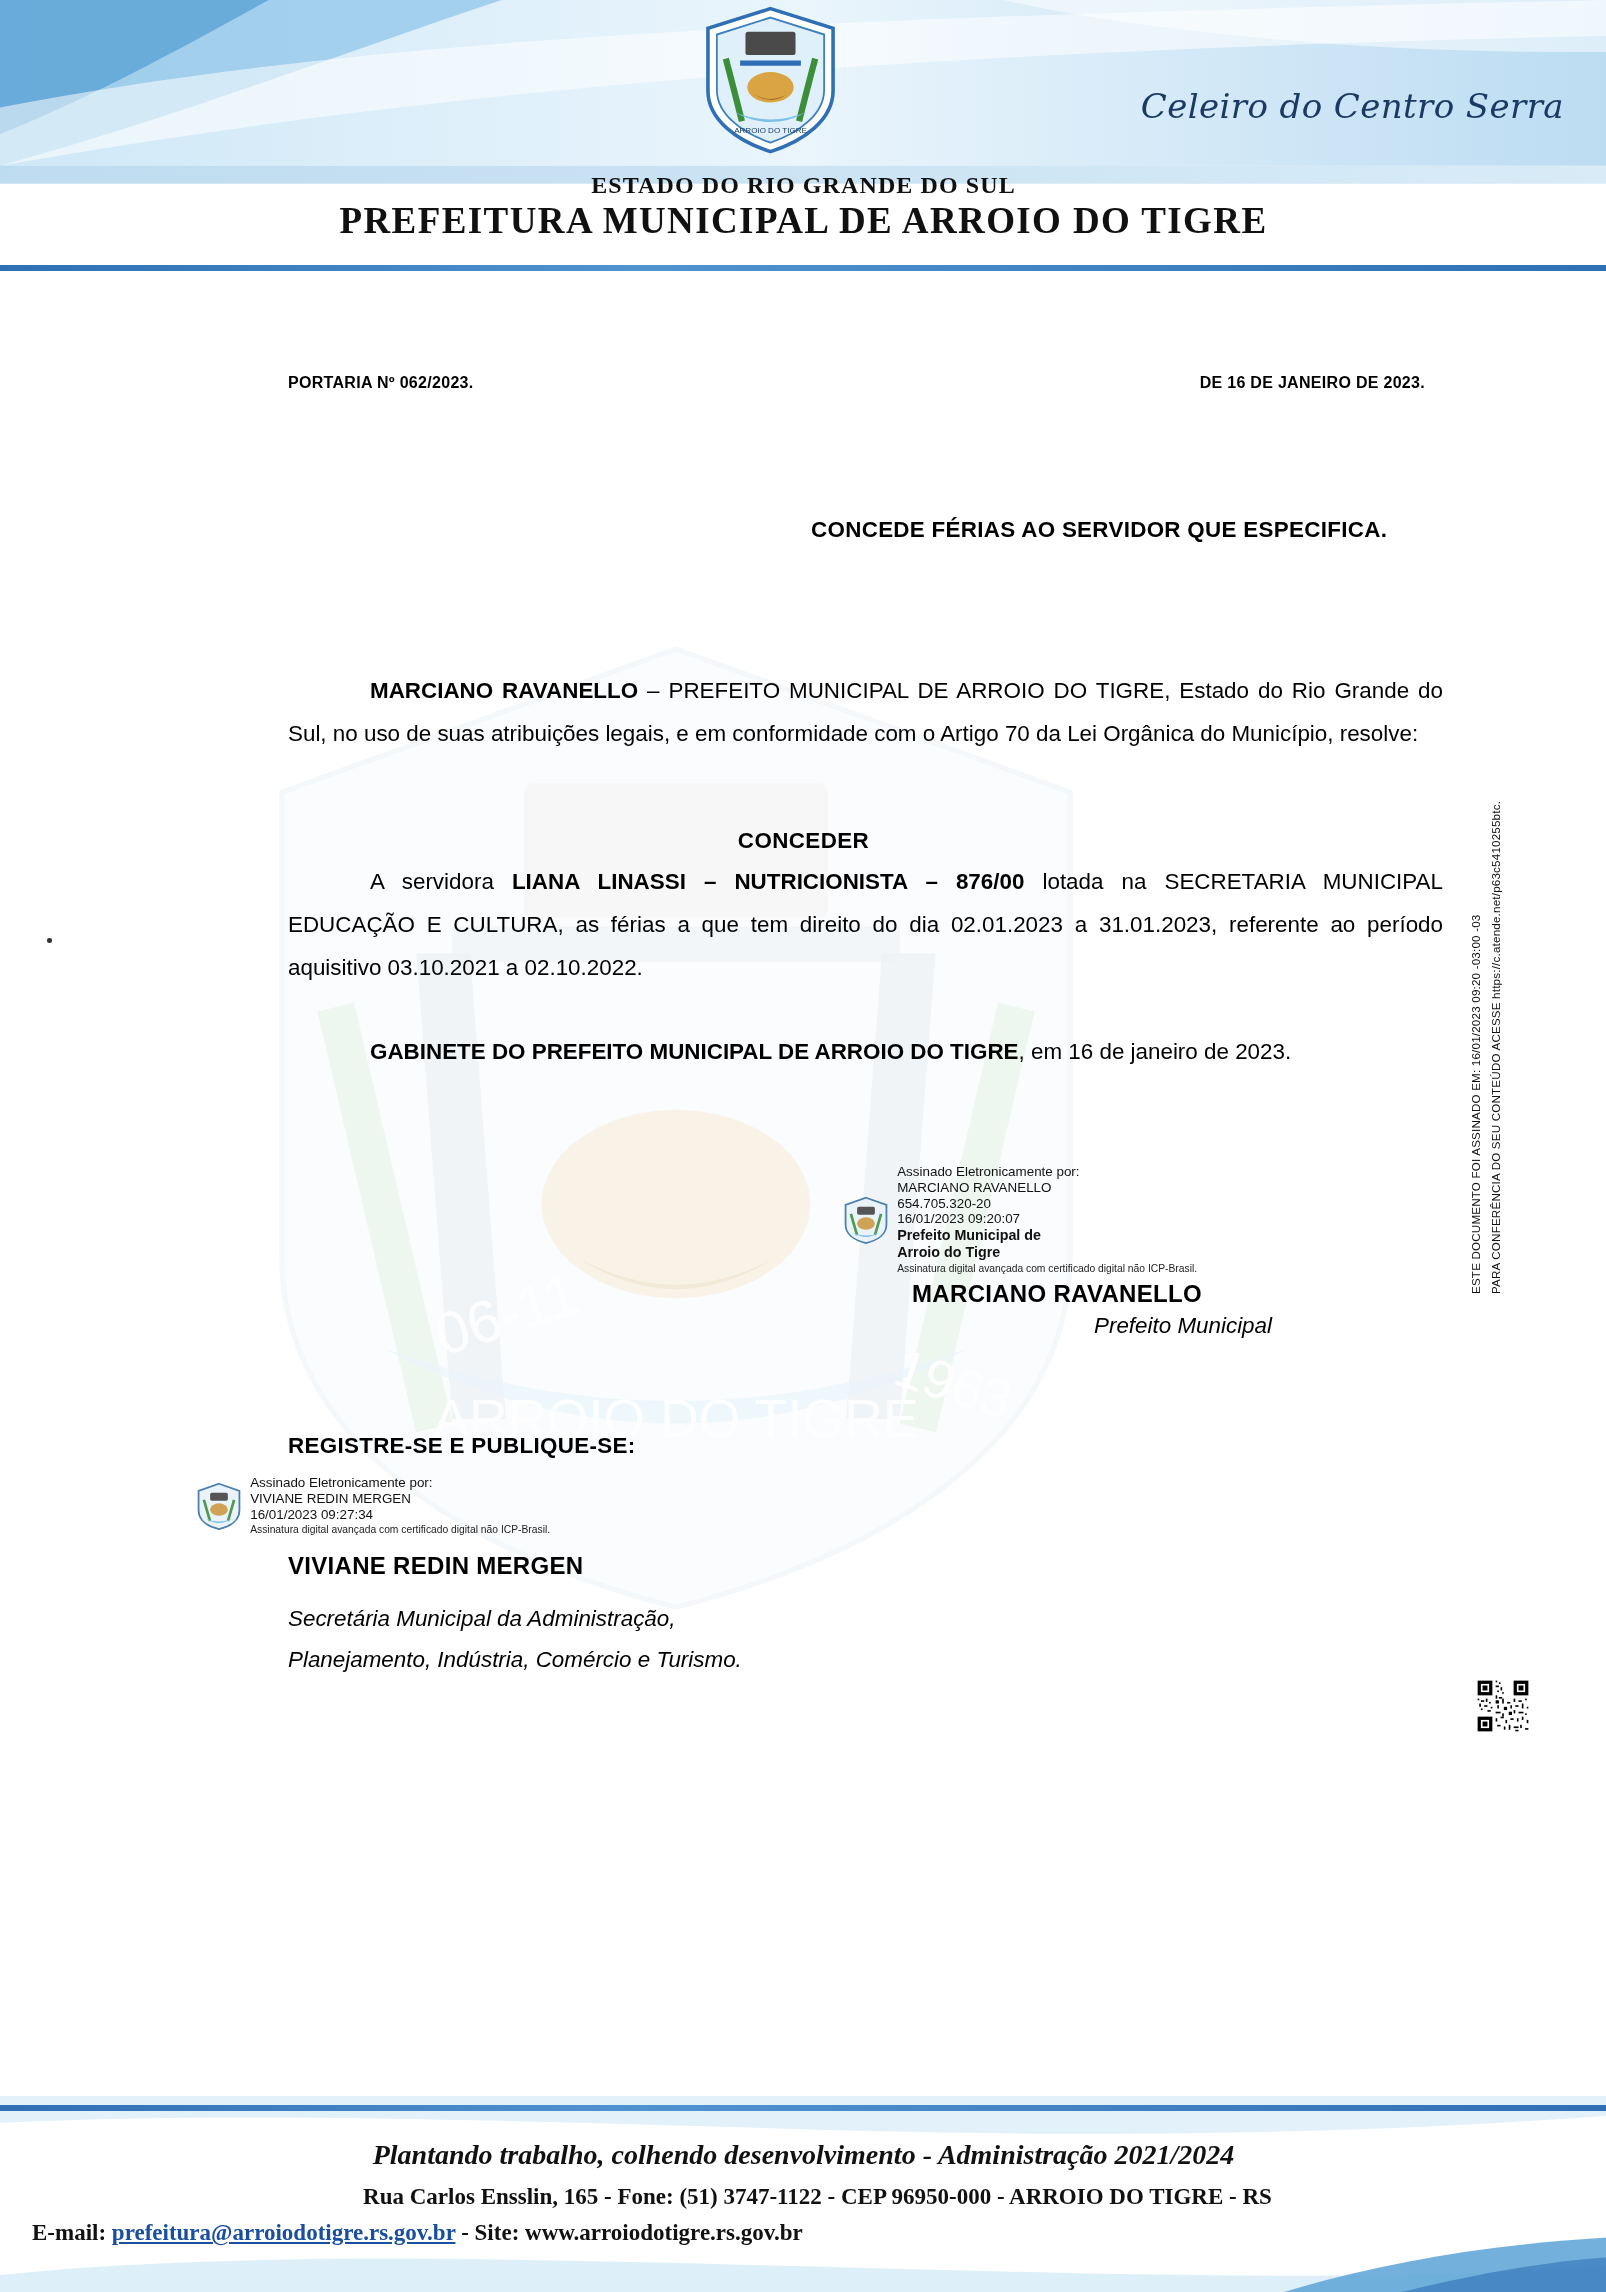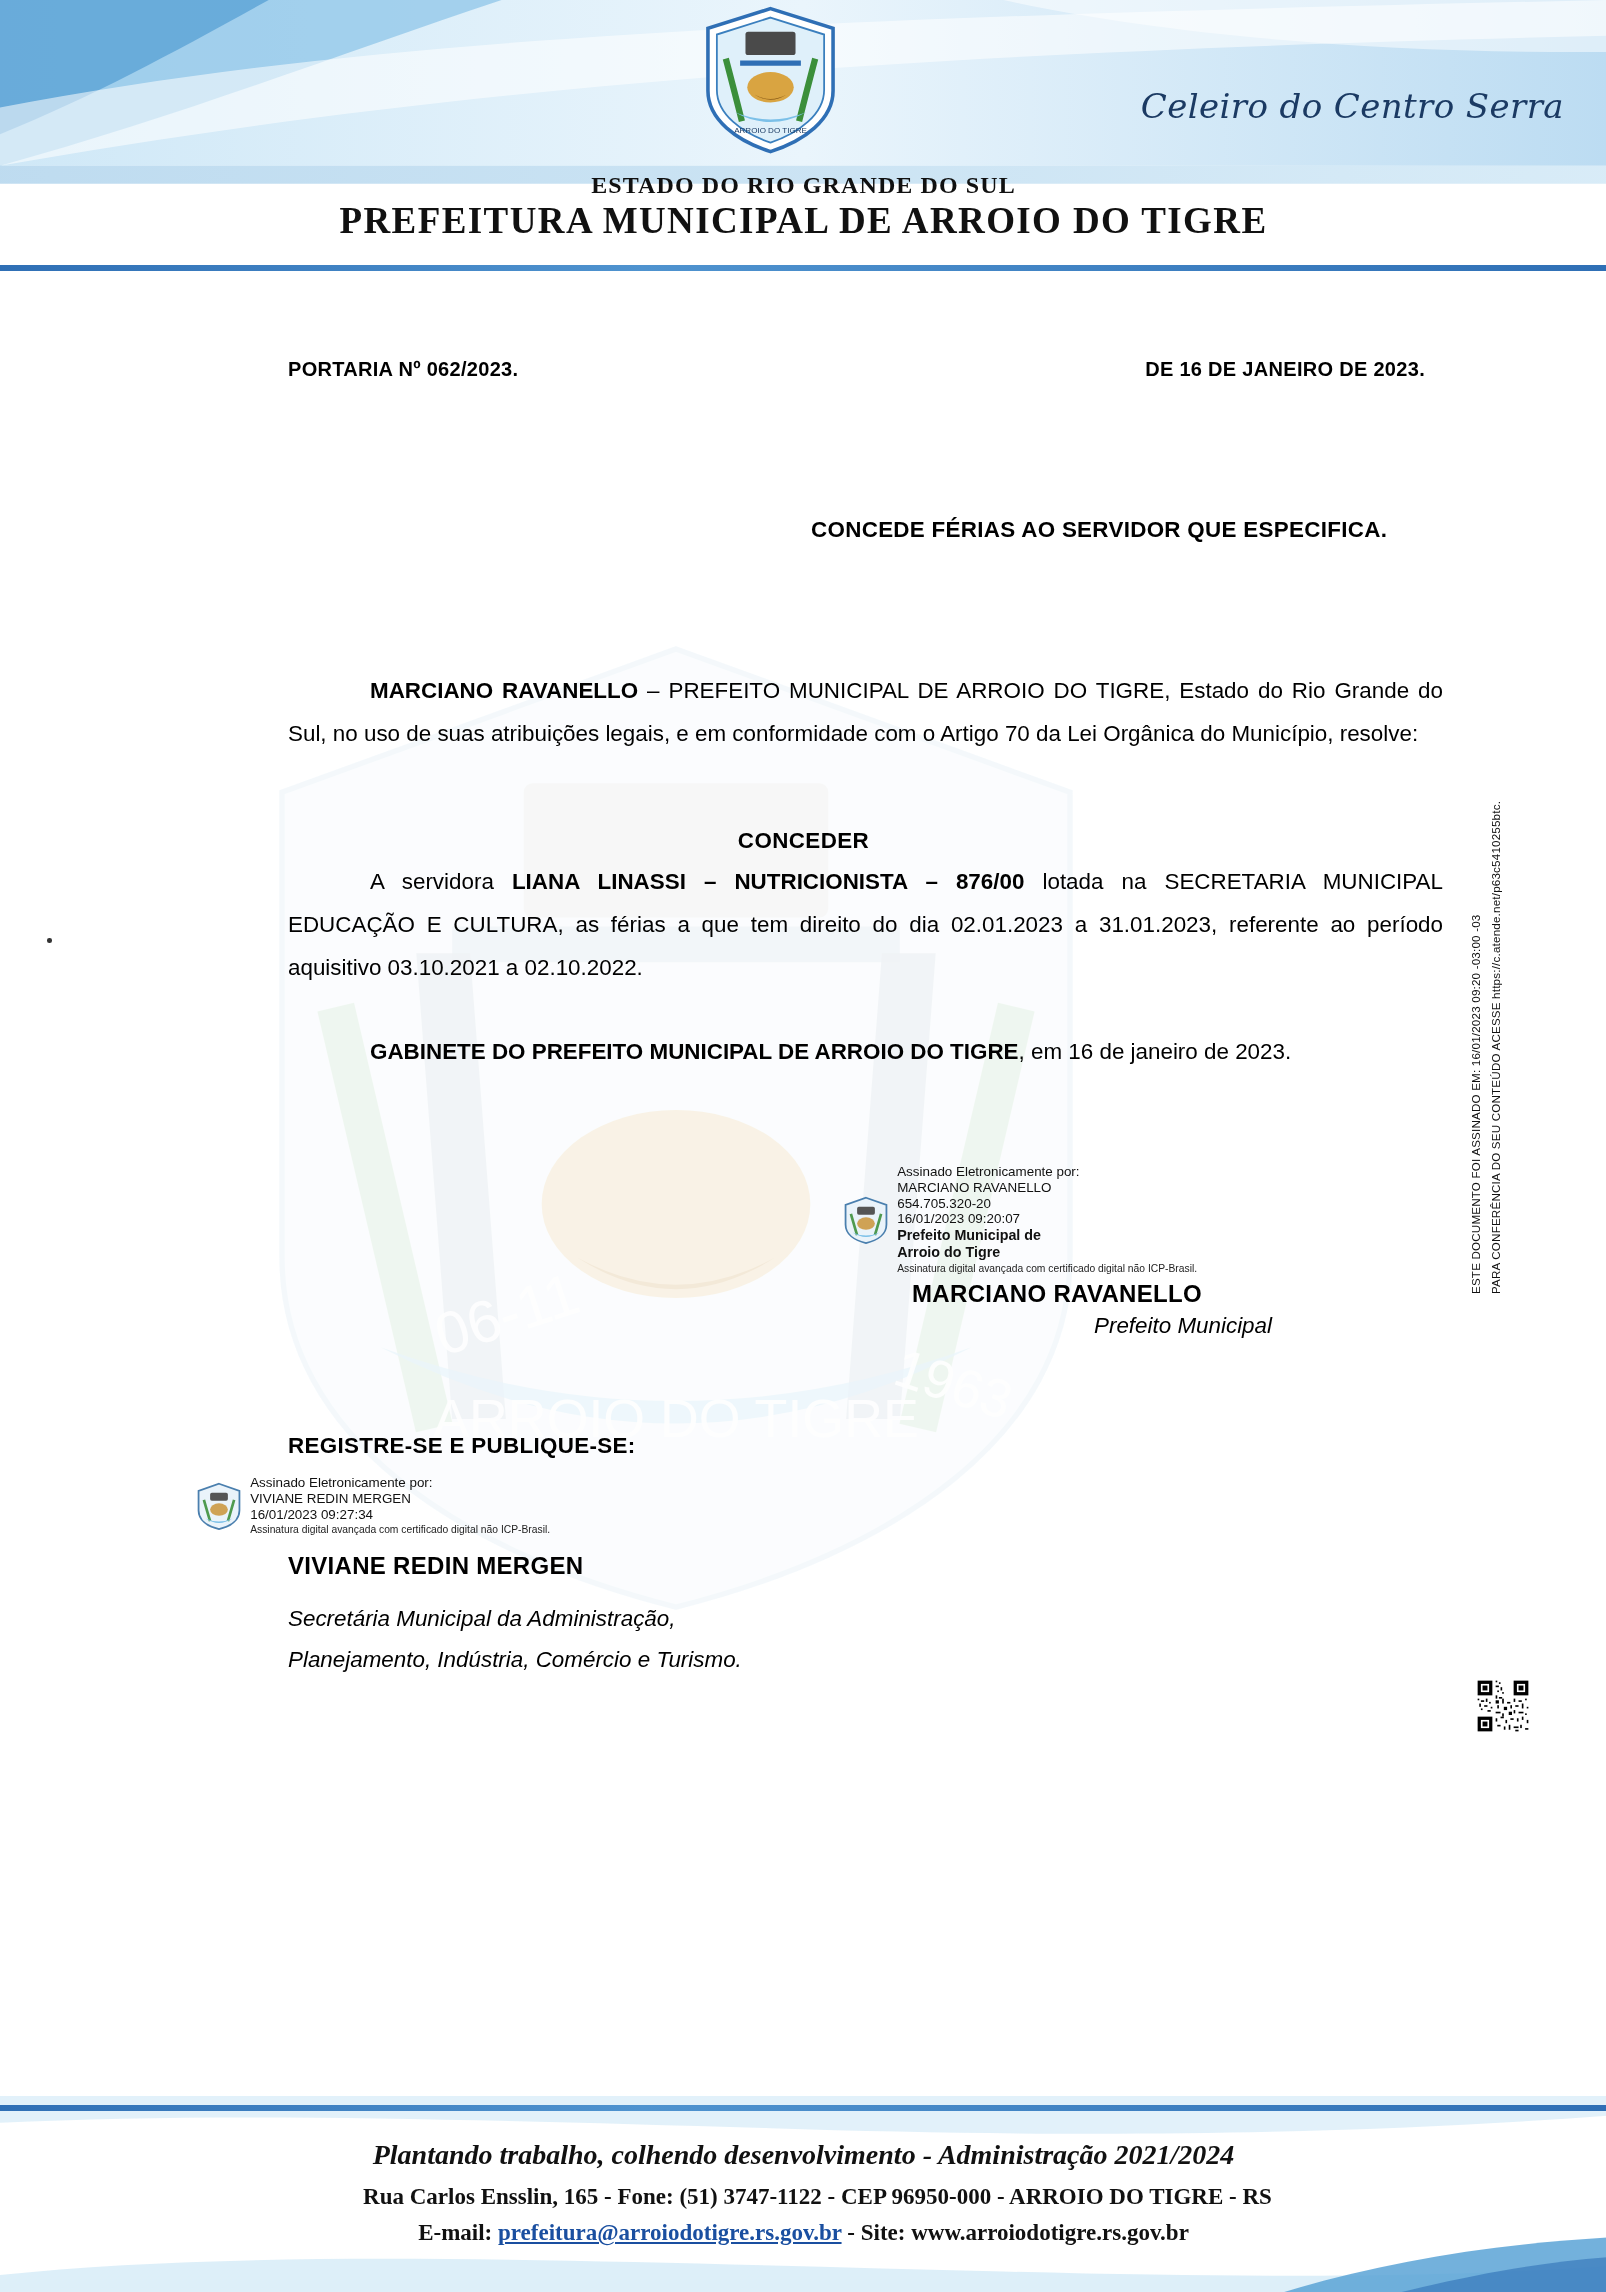--- a/index.html
+++ b/index.html
@@ -106,23 +106,24 @@
   .doc-row {
     position: absolute;
     left: 288px;
     top: 85px;
     width: 1155px;
     display: flex;
     justify-content: space-between;
   }
   .doc-number,
   .doc-date {
-    font-size: 20px;
+    font-size: 16px;
     font-weight: bold;
     letter-spacing: 0.3px;
+    margin-top: 16px;
   }
   .doc-date { margin-right: 18px; }
 
   .subject {
     position: absolute;
     left: 811px;
     top: 242px;
     width: 636px;
     font-size: 22.4px;
     font-weight: bold;
@@ -325,25 +326,25 @@
     font-weight: bold;
     font-size: 23px;
     color: #111;
     padding-left: 28px;
   }
   .footer-mail {
     position: absolute;
     left: 0;
     right: 0;
     top: 124px;
-    text-align: center;
     font-family: "Liberation Serif", serif;
     font-weight: bold;
     font-size: 23px;
     color: #111;
+    padding-left: 32px;
   }
   .footer-mail .link {
     color: #1a4fa0;
     text-decoration: underline;
   }
 </style>
 </head>
 <body>
 
 <div class="page">

